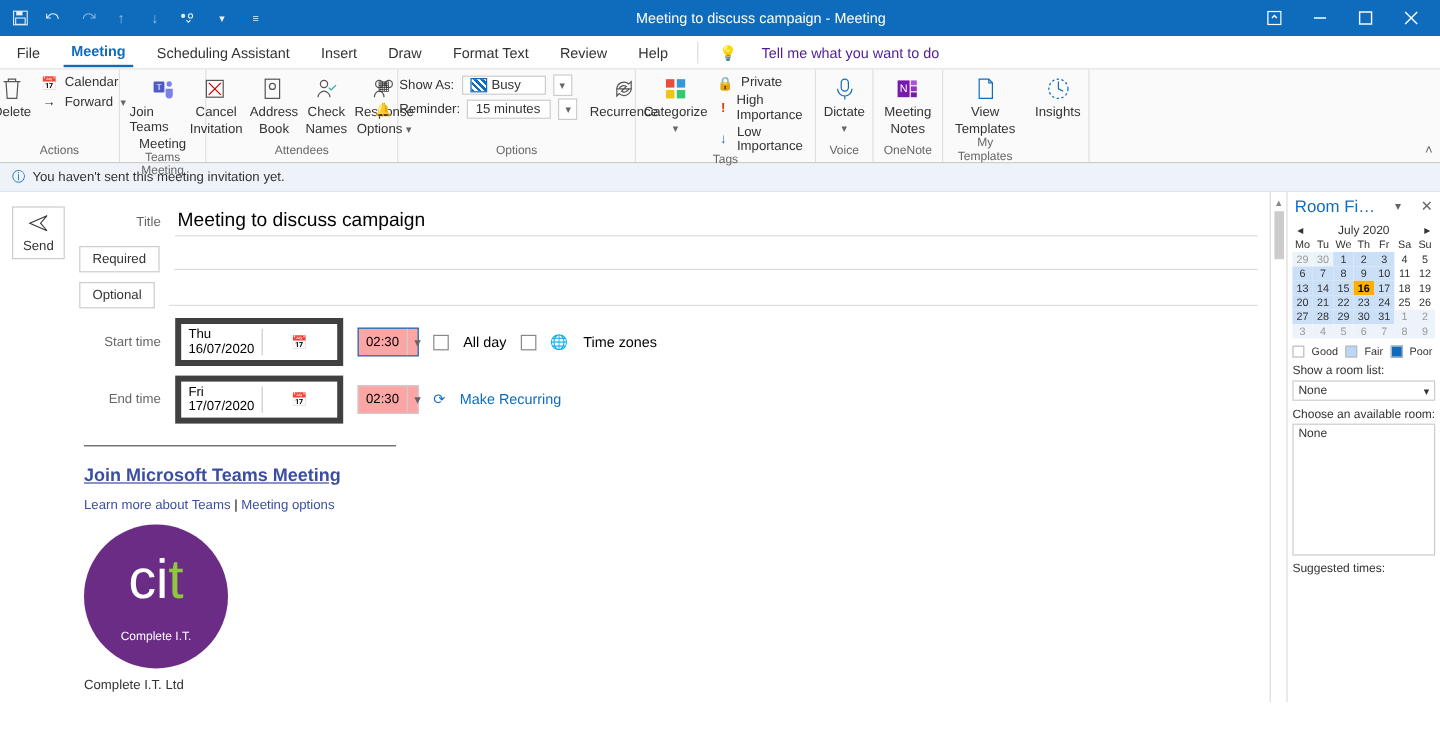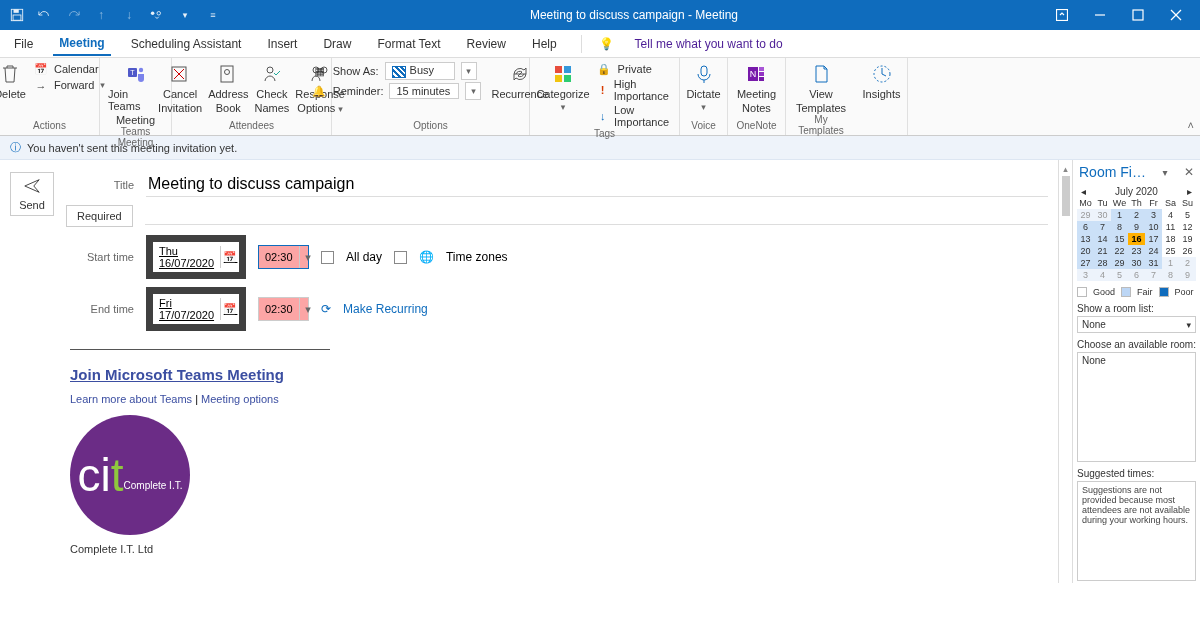--- a/index.html
+++ b/index.html
@@ -45,40 +45,40 @@
 
 .form-wrap { display: flex; }
 .form-main { flex: 1; padding: 12px 10px 0 10px; position: relative; }
 .row { display: flex; align-items: center; gap: 12px; margin-bottom: 8px; }
 .send-btn { width: 44px; height: 44px; border: 1px solid #ccc; background:#fff; display: flex; flex-direction: column; align-items: center; justify-content: center; gap: 4px; font-size: 11px; color: #333; }
 .send-btn svg { width: 18px; height: 18px; stroke: #333; fill: none; }
 .label-btn { border: 1px solid #ccc; background: #fff; padding: 4px 10px; min-width: 54px; text-align: center; font-size: 11px; color: #333; }
 .lbl-txt { font-size: 11px; color: #666; width: 68px; text-align: right; }
 .wide-in { flex: 1; border: none; border-bottom: 1px solid #ddd; font-size: 16px; padding: 3px 2px; }
 .wide-line { flex: 1; border-bottom: 1px solid #ddd; height: 18px; }
-.date-box { border:7px solid #404040; background:#fff; display:flex; align-items:center; width: 100px; font-size:11px;text-decoration:underline; }
+.date-box { border:5px solid #404040; background:#fff; display:flex; align-items:center; width: 140px; font-size:11px; }
 .date-box span { padding: 3px 6px; flex:1; }
 .date-ic { width:20px; border-left:1px solid #ccc; display:flex; align-items:center; justify-content:center; height:22px; color:#666;}
 .time-box { border:1px solid #ccc; background:#fca5a5; display:flex; align-items:center; width:51px; font-size:11px; }
 .time-box.hl { border:1px solid #0F6CBD; }
 .time-box span { padding:3px 6px; flex:1; }
 .time-dd { width:18px; border-left:1px solid #ccc; display:flex; align-items:center; justify-content:center; height:22px; color:#666; }
 .chk { width:13px; height:13px; border:1px solid #888; display:inline-block; vertical-align: middle; }
 .link-blue { color:#0F6CBD; }
 .recur-ic { color:#0F6CBD; }
 .loc-link { color:#0F6CBD; text-decoration: underline; font-size: 12px; }
 .roomfinder-btn { display:flex; align-items:center; gap:6px; font-size:12px; color:#333; margin-left:auto; margin-right: 10px; }
 
 
 .body-content { margin-top: 18px; padding-left: 4px; }
 .hr { border-bottom: 1px solid #555; width: 260px; margin-bottom: 16px; }
 .teams-link { color:#3b4ea1; font-size:15px; font-weight:600; text-decoration: underline; }
 .small-links { font-size:11px; margin-top:10px; }
 .small-links a { color:#3b4ea1; text-decoration: none; }
-.logo-circle { width:120px; height:120px; border-radius:50%; background:#6B2C86; display:flex; align-items:center; justify-content:center; margin-top:10px; }
+.logo-circle { width:120px; height:120px; border-radius:50%; background:#6B2C86; display:flex; flex-direction:column; align-items:center; justify-content:center; margin-top:10px; }
 .logo-circle .big { color:#fff; font-size:46px; font-weight:300; line-height:1; }
 .logo-circle .sub { color:#fff; font-size:10px; margin-top:20px; }
 .sig { font-size:11px; color:#333; margin-top:8px; }
 
 .vscroll { width:14px; border-left:1px solid #ddd; display:flex; flex-direction:column; align-items:center; padding:4px 0; color:#888; font-size:9px; }
 .vscroll .thumb { width:8px; height:40px; background:#ccc; margin-top:2px; }
 
 
 .panel { width: 128px; border-left:1px solid #ddd; padding: 2px 4px; font-size:10px; color:#333; }
 .panel-hdr { display:flex; align-items:center; justify-content:space-between; font-size:14px; color:#0F6CBD; padding:2px 2px 6px; }
@@ -419,20 +419,24 @@
           <span>Send</span>
         </div>
       </div>
       <div style="flex:1;">
         <div class="row">
           <span class="lbl-txt">Title</span>
           <input class="wide-in" value="Meeting to discuss campaign" style="">
         </div>
         <div class="row">
           <div class="label-btn">Required</div>
+          <div class="wide-line"></div>
+        </div>
+        <div class="row">
+          <div class="label-btn">Optional</div>
           <div class="wide-line"></div>
         </div>
         <div class="row">
           <span class="lbl-txt">Start time</span>
           <div class="date-box">
               <span>Thu 16/07/2020</span>
               <span class="date-ic">📅</span>
             </div>
           <div class="time-box hl">
               <span>02:30</span>
@@ -552,15 +556,14 @@
         <span>Poor</span>
     </div>
     <div class="ptxt">Show a room list:</div>
     <div class="psel">
         <span>None</span>
         <span style="font-size:9px;">▾</span>
       </div>
     <div class="ptxt">Choose an available room:</div>
     <div class="pbox"><span>None</span></div>
     <div class="ptxt">Suggested times:</div>
-    <div class="psugg">Suggestions are not provided because most attendees are not available during your working hours.</div>
   </div>
 </div>
 
 </body></html>

